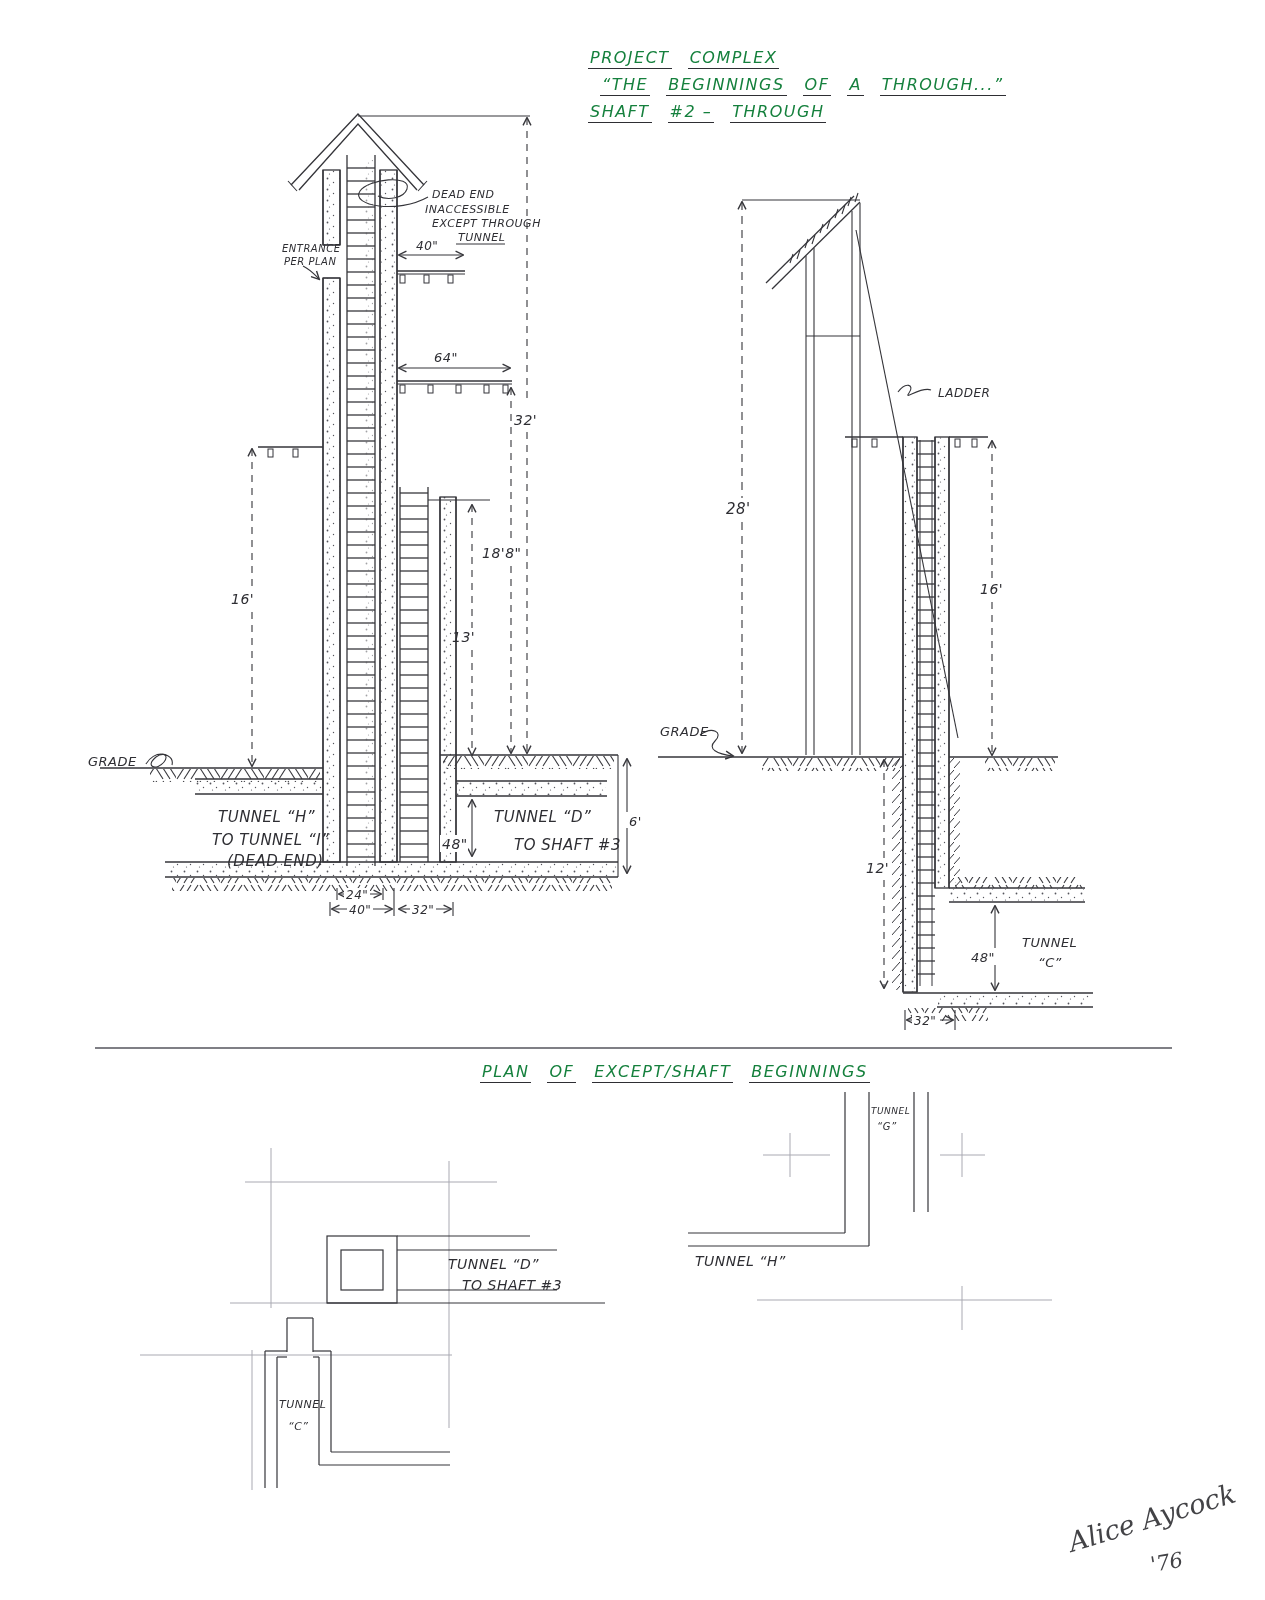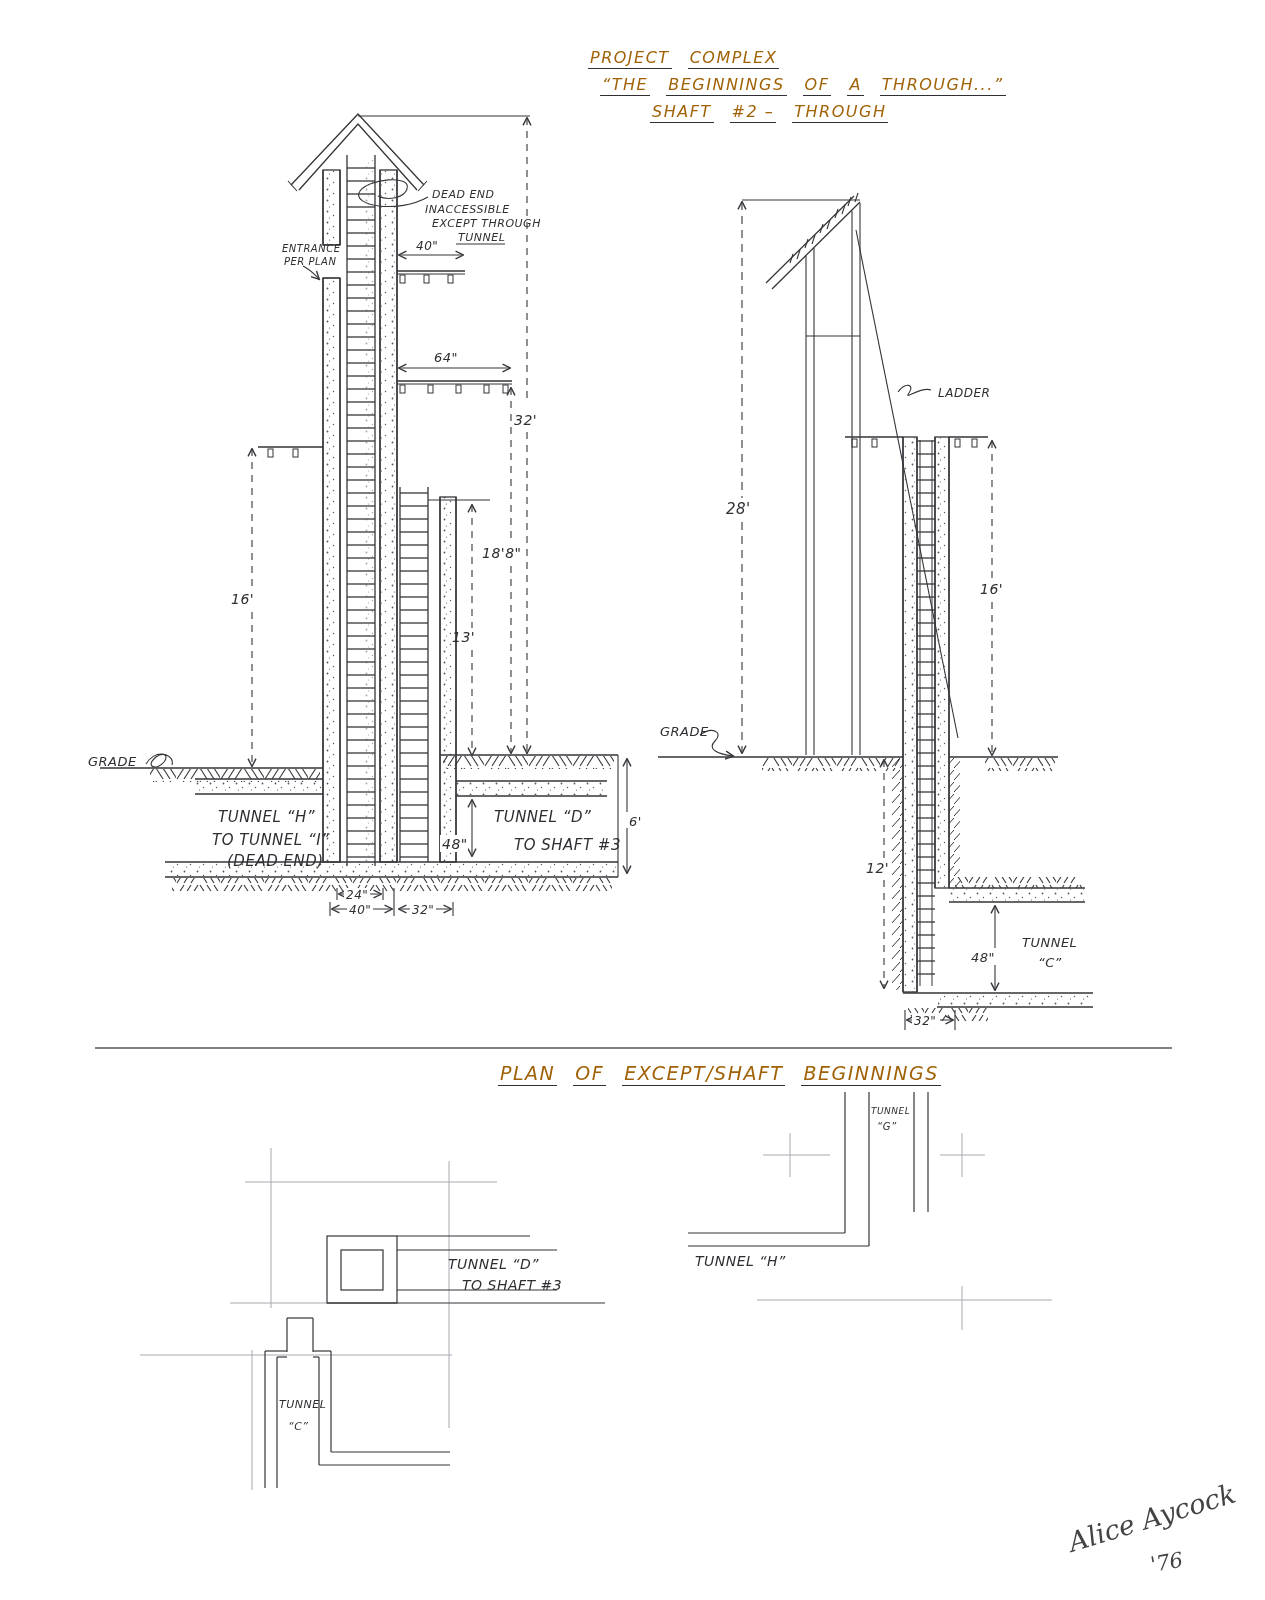--- a/index.html
+++ b/index.html
@@ -2,49 +2,49 @@
 <html><head>
 <meta charset="utf-8">
 <style>
   html,body{margin:0;padding:0;background:#e8e8e8;}
   #sheet{position:relative;width:1265px;height:1600px;background:#ffffff;overflow:hidden;
          font-family:"DejaVu Sans",sans-serif;}
   svg{position:absolute;left:0;top:0;}
   .hw{font-family:"DejaVu Sans",sans-serif;font-style:italic;fill:#2e2e33;letter-spacing:.5px;}
   .pencil{stroke:#a9a9b2;stroke-width:1;}
   
-  .titleblock{position:absolute;color:#a16207;font-style:italic;letter-spacing:1.5px;text-align:right;}
+  .titleblock{position:absolute;color:#15803d;font-style:italic;letter-spacing:1.5px;text-align:right;}
   .trow{display:flex;gap:16px;margin-bottom:6px;}
   .trow span{border-bottom:1.6px solid #2e2e33;padding:0 2px 1px 2px;white-space:nowrap;}
 </style>
 </head>
 <body>
 
 <div id="sheet">
 
   <div class="titleblock" style="left:588px;top:48px;font-size:16px;">
     <div class="trow">
       <span>PROJECT</span>
       <span>COMPLEX</span>
     </div>
     <div class="trow" style="margin-left:12px;">
       <span>“THE</span>
       <span>BEGINNINGS</span>
       <span>OF</span>
       <span>A</span>
       <span>THROUGH...”</span>
     </div>
-    <div class="trow" style="margin-left:62px;">
+    <div class="trow" style="">
       <span>SHAFT</span>
       <span>#2 –</span>
       <span>THROUGH</span>
     </div>
   </div>
 
-  <div class="titleblock" style="left:498px;top:1062px;font-size:19px;">
+  <div class="titleblock" style="left:480px;top:1062px;font-size:16px;">
     <div class="trow">
       <span>PLAN</span>
       <span>OF</span>
       <span>EXCEPT/SHAFT</span>
       <span>BEGINNINGS</span>
     </div>
   </div>
 
   <svg width="1265" height="1600" viewBox="0 0 1265 1600">
     <defs>

